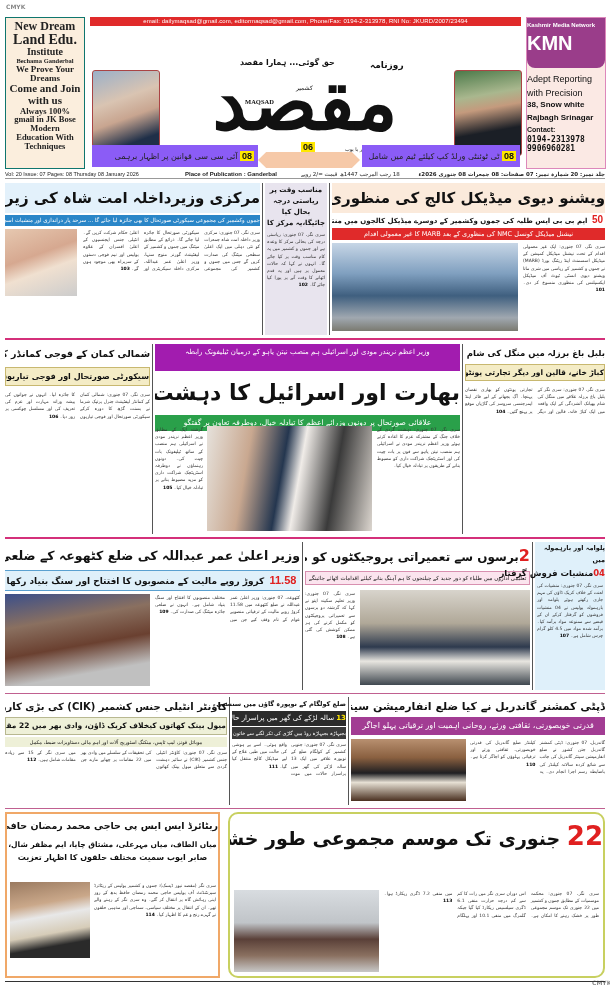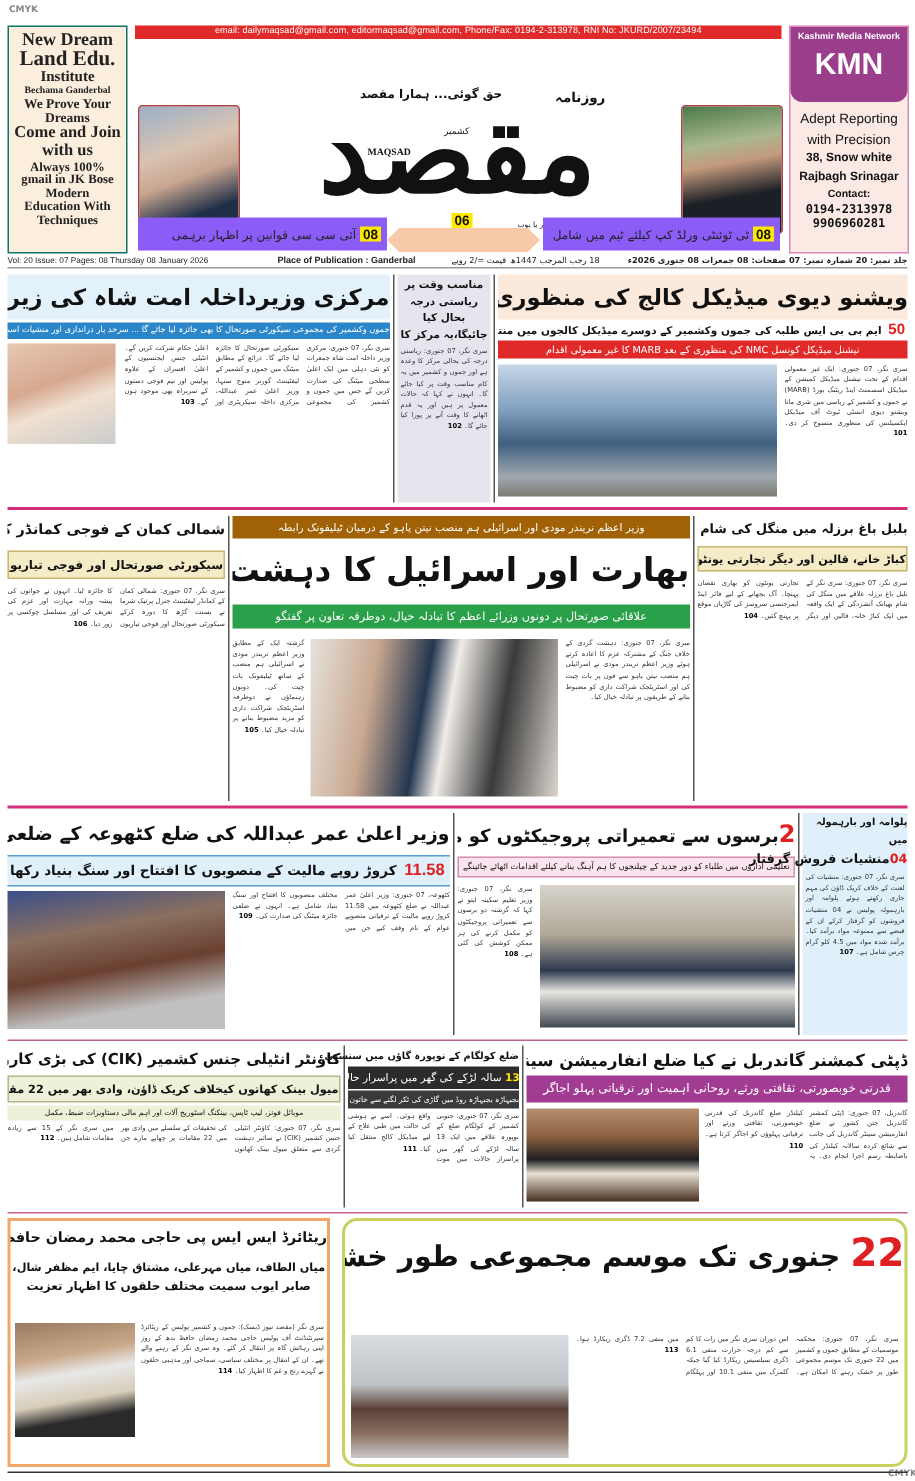--- a/index.html
+++ b/index.html
@@ -2,21 +2,21 @@
 <html><head>
 <meta charset="utf-8">
 <style>
 *{box-sizing:border-box;margin:0;padding:0}
 body{width:610px;height:987px;background:#fff;font-family:"DejaVu Sans",sans-serif;position:relative;overflow:hidden;color:#111}
 .abs{position:absolute}
 .rtl{direction:rtl}
 .cmyk{font-size:6px;color:#888;font-weight:bold}
 .ad-left{left:5px;top:17px;width:80px;height:152px;background:#fbeedd;border:1px solid #0f766e;text-align:center;font-family:"Liberation Serif",serif;font-weight:bold;color:#222;padding-top:2px}
 .ad-left div{line-height:1.05}
-.ad-right{left:526px;top:17px;width:80px;height:152px;background:#fbe9e4;border:1px solid #d8b;text-align:center;font-family:"Liberation Sans",sans-serif;color:#111}
+.ad-right{left:526px;top:17px;width:80px;height:152px;background:#fbe9e4;border:1px solid #d8b;text-align:left;font-family:"Liberation Sans",sans-serif;color:#111}
 .kmn-top{height:50px;background:#9a3d8a;color:#fff;position:relative;border-radius:0 0 8px 8px}
 .email-bar{left:90px;top:17px;width:431px;height:9px;background:#e02a2a;color:#fff;font-size:6px;line-height:9px;text-align:center;font-family:"Liberation Sans",sans-serif;letter-spacing:.1px}
 .photo{background:linear-gradient(135deg,#6b7a8a,#c8b9aa 40%,#2a3550);border:1px solid #a44}
 .masthead-logo{left:180px;top:48px;width:250px;height:110px;text-align:center;font-family:Liberation Serif, serif;font-size:76px;line-height:110px;font-weight:bold;color:#111}
 .teaser{top:145px;height:22px;background:#8b5cf6;font-size:8px;line-height:22px;color:#222}
 .num-badge{background:#ffe800;color:#111;font-weight:bold;font-family:"Liberation Sans",sans-serif;font-size:9px;padding:0 2px}
 .hex{left:258px;top:152px;width:102px;height:16px;background:#f6c9a8;clip-path:polygon(8% 0,92% 0,100% 50%,92% 100%,8% 100%,0 50%)}
 .dateline{left:5px;top:169px;width:600px;height:10px;font-size:5.5px;line-height:10px;color:#222;border-bottom:1px solid #999}
 .rule-pink{height:2px;background:#d4307a}
 .headline{font-weight:bold;color:#111;text-align:center;white-space:nowrap;overflow:hidden}
@@ -113,21 +113,21 @@
 
 <div class="abs rule-pink" style="left:5px;top:338px;width:600px"></div>
 
 <div class="abs" style="left:5px;top:344px;width:145px;height:190px">
   <div class="headline rtl" style="font-size:9.5px;line-height:20px">شمالی کمان کے فوجی کمانڈر کا دورہ بسنت گڑھ</div>
   <div class="headline rtl" style="background:#f4ecc6;border:1px solid #c8b870;font-size:8px;line-height:17px;margin-top:3px">سیکورٹی صورتحال اور فوجی تیاریوں کا لیا جائزہ</div>
   <div class="col-text" style="height:140px;margin-top:5px;column-count:2;column-gap:5px"><span>سری نگر، 07 جنوری: شمالی کمان کے کمانڈر لیفٹیننٹ جنرل پرتیک شرما نے بسنت گڑھ کا دورہ کرکے سیکورٹی صورتحال اور فوجی تیاریوں کا جائزہ لیا۔ انہوں نے جوانوں کی پیشہ ورانہ مہارت اور عزم کی تعریف کی اور مسلسل چوکسی پر زور دیا۔</span> <b class="pageno">106</b></div>
 </div>
 <div class="abs vrule" style="left:152px;top:344px;height:190px"></div>
 <div class="abs" style="left:155px;top:344px;width:305px;height:190px">
-  <div class="subbar rtl" style="height:15px;background:#a16207;font-size:7px;line-height:17px">وزیر اعظم نریندر مودی اور اسرائیلی ہم منصب نیتن یاہو کے درمیان ٹیلیفونک رابطہ</div>
+  <div class="subbar rtl" style="height:27px;background:#a21caf;font-size:7px;line-height:17px">وزیر اعظم نریندر مودی اور اسرائیلی ہم منصب نیتن یاہو کے درمیان ٹیلیفونک رابطہ</div>
   <div class="headline rtl" style="font-size:22px;line-height:44px;height:44px">بھارت اور اسرائیل کا دہشت گردی کیخلاف مشترکہ موقف</div>
   <div class="subbar rtl" style="height:16px;background:#2aa04a;font-size:7.5px;line-height:16px">علاقائی صورتحال پر دونوں وزرائے اعظم کا تبادلہ خیال، دوطرفہ تعاون پر گفتگو</div>
   <div class="col-text abs" style="left:0;top:82px;width:48px;height:105px;direction:rtl"><span>گزشتہ ایک کے مطابق وزیر اعظم نریندر مودی نے اسرائیلی ہم منصب کے ساتھ ٹیلیفونک بات چیت کی۔ دونوں رہنماؤں نے دوطرفہ اسٹریٹجک شراکت داری کو مزید مضبوط بنانے پر تبادلہ خیال کیا۔</span> <b class="pageno">105</b></div>
   <div class="img abs" style="left:52px;top:82px;width:165px;height:105px;background:linear-gradient(100deg,#e6e2dc,#c9a890 25%,#24364f 45%,#f0ece8 55%,#3a3a3a 75%,#dcd6cf)"></div>
   <div class="col-text abs" style="right:0;top:82px;width:83px;height:105px">سری نگر، 07 جنوری: دہشت گردی کے خلاف جنگ کے مشترکہ عزم کا اعادہ کرتے ہوئے وزیر اعظم نریندر مودی نے اسرائیلی ہم منصب نیتن یاہو سے فون پر بات چیت کی اور اسٹریٹجک شراکت داری کو مضبوط بنانے کے طریقوں پر تبادلہ خیال کیا۔</div>
 </div>
 <div class="abs vrule" style="left:462px;top:344px;height:190px"></div>
 <div class="abs" style="left:465px;top:344px;width:140px;height:190px">
   <div class="headline rtl" style="font-size:8.5px;line-height:18px">بلبل باغ برزلہ میں منگل کی شام بھیانک آتشزدگی</div>
   <div class="headline rtl" style="background:#f4ecc6;border:1px solid #c8b870;font-size:7.5px;line-height:15px;margin-top:2px">کباڑ خانے، قالین اور دیگر تجارتی یونٹوں کو بھاری نقصان</div>

